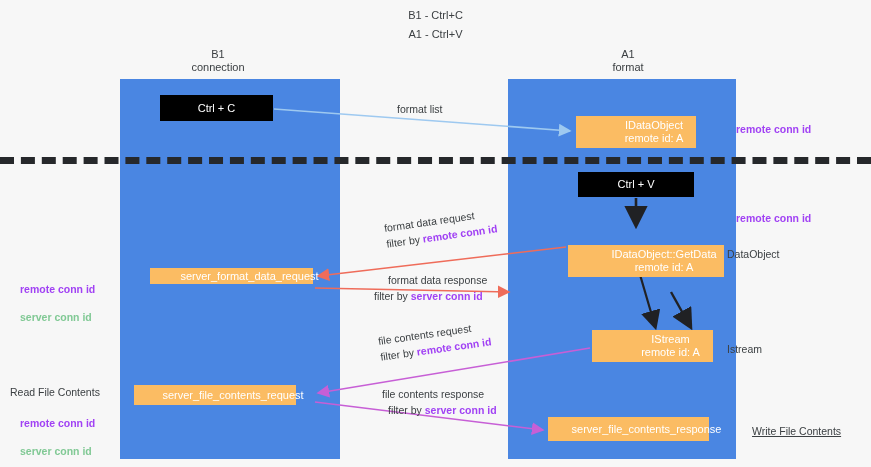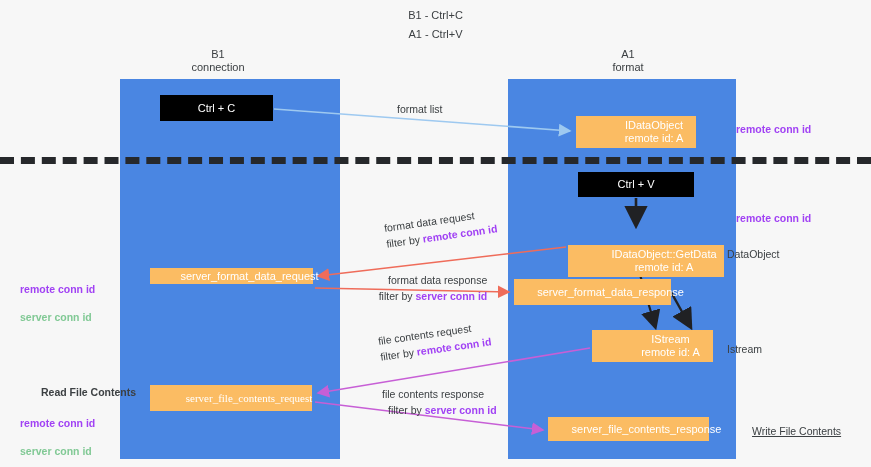--- a/index.html
+++ b/index.html
@@ -51,51 +51,51 @@
   .green{background:#000000;}
   .orange{background:#fbbc63;padding-left:36px;}
 
   #box-ctrlc{left:160px;top:95px;width:113px;height:26px;}
   #box-idataobject{left:576px;top:116px;width:120px;height:32px;}
   #box-ctrlv{left:578px;top:172px;width:116px;height:25px;}
   #box-getdata{left:568px;top:228px;width:156px;height:32px;margin-top:17px;}
   #box-sfdreq{left:150px;top:268px;width:163px;height:16px;}
   #box-sfdresp{left:514px;top:279px;width:157px;height:26px;}
   #box-istream{left:592px;top:330px;width:121px;height:32px;}
-  #box-sfcreq{left:150px;top:385px;width:162px;height:26px;font-family:Liberation Serif, serif;}
+  #box-sfcreq{left:134px;top:385px;width:162px;height:20px;}
   #box-sfcresp{left:548px;top:417px;width:161px;height:24px;}
 
   
   .edge-label{
     font-size:10.5px;color:#3c4043;line-height:16px;
     white-space:nowrap;
   }
   .edge-label .hl-purple{color:#a142f4;font-weight:bold;}
 
   #lbl-formatlist{left:397px;top:101px;}
 
   #lbl-fdreq{left:383px;top:220px;transform:rotate(-8deg);transform-origin:left top;}
-  #lbl-fdresp{left:374px;top:272px;text-align:right;}
+  #lbl-fdresp{left:374px;top:272px;}
   #lbl-fcreq{left:377px;top:333px;transform:rotate(-8deg);transform-origin:left top;}
   #lbl-fcresp{left:382px;top:386px;}
 
   
   .side{font-size:10.5px;line-height:14px;color:#3c4043;white-space:pre-line;}
   .purple{color:#a142f4;font-weight:bold;}
   .green-t{color:#81c995;font-weight:bold;}
   .plain{color:#3c4043;}
 
   #ann-r1{left:736px;top:122px;}
   #ann-r2{left:736px;top:211px;}
   #ann-r3{left:727px;top:247px;}
   #ann-r4{left:727px;top:342px;}
   #ann-r5{left:752px;top:424px;text-decoration:underline;}
 
   #ann-l1{left:20px;top:268px;}
-  #ann-l2{left:41px;top:385px;font-weight:bold;}
+  #ann-l2{left:10px;top:385px;}
   #ann-l3{left:20px;top:402px;}
 
   svg#wires{position:absolute;left:0;top:0;width:871px;height:467px;pointer-events:none;}
 </style>
 </head>
 <body>
 
 <div id="stage">
 
   <div class="abs lane" id="lane-b1"></div>
@@ -144,21 +144,20 @@
   <div class="abs col-head" id="head-a1">A1
 format</div>
 
   <div class="abs box green" id="box-ctrlc">Ctrl + C</div>
   <div class="abs box orange" id="box-idataobject">IDataObject
 remote id: A</div>
   <div class="abs box green" id="box-ctrlv">Ctrl + V</div>
   <div class="abs box orange" id="box-getdata">IDataObject::GetData
 remote id: A</div>
   <div class="abs box orange" id="box-sfdreq">server_format_data_request</div>
-  <div class="abs box orange" id="box-sfdresp">server_format_data_response</div>
   <div class="abs box orange" id="box-istream">IStream
 remote id: A</div>
   <div class="abs box orange" id="box-sfcreq">server_file_contents_request</div>
   <div class="abs box orange" id="box-sfcresp">server_file_contents_response</div>
 
   <div class="abs edge-label" id="lbl-formatlist">
     <div>format list</div>
   </div>
 
   <div class="abs edge-label" id="lbl-fdreq">

